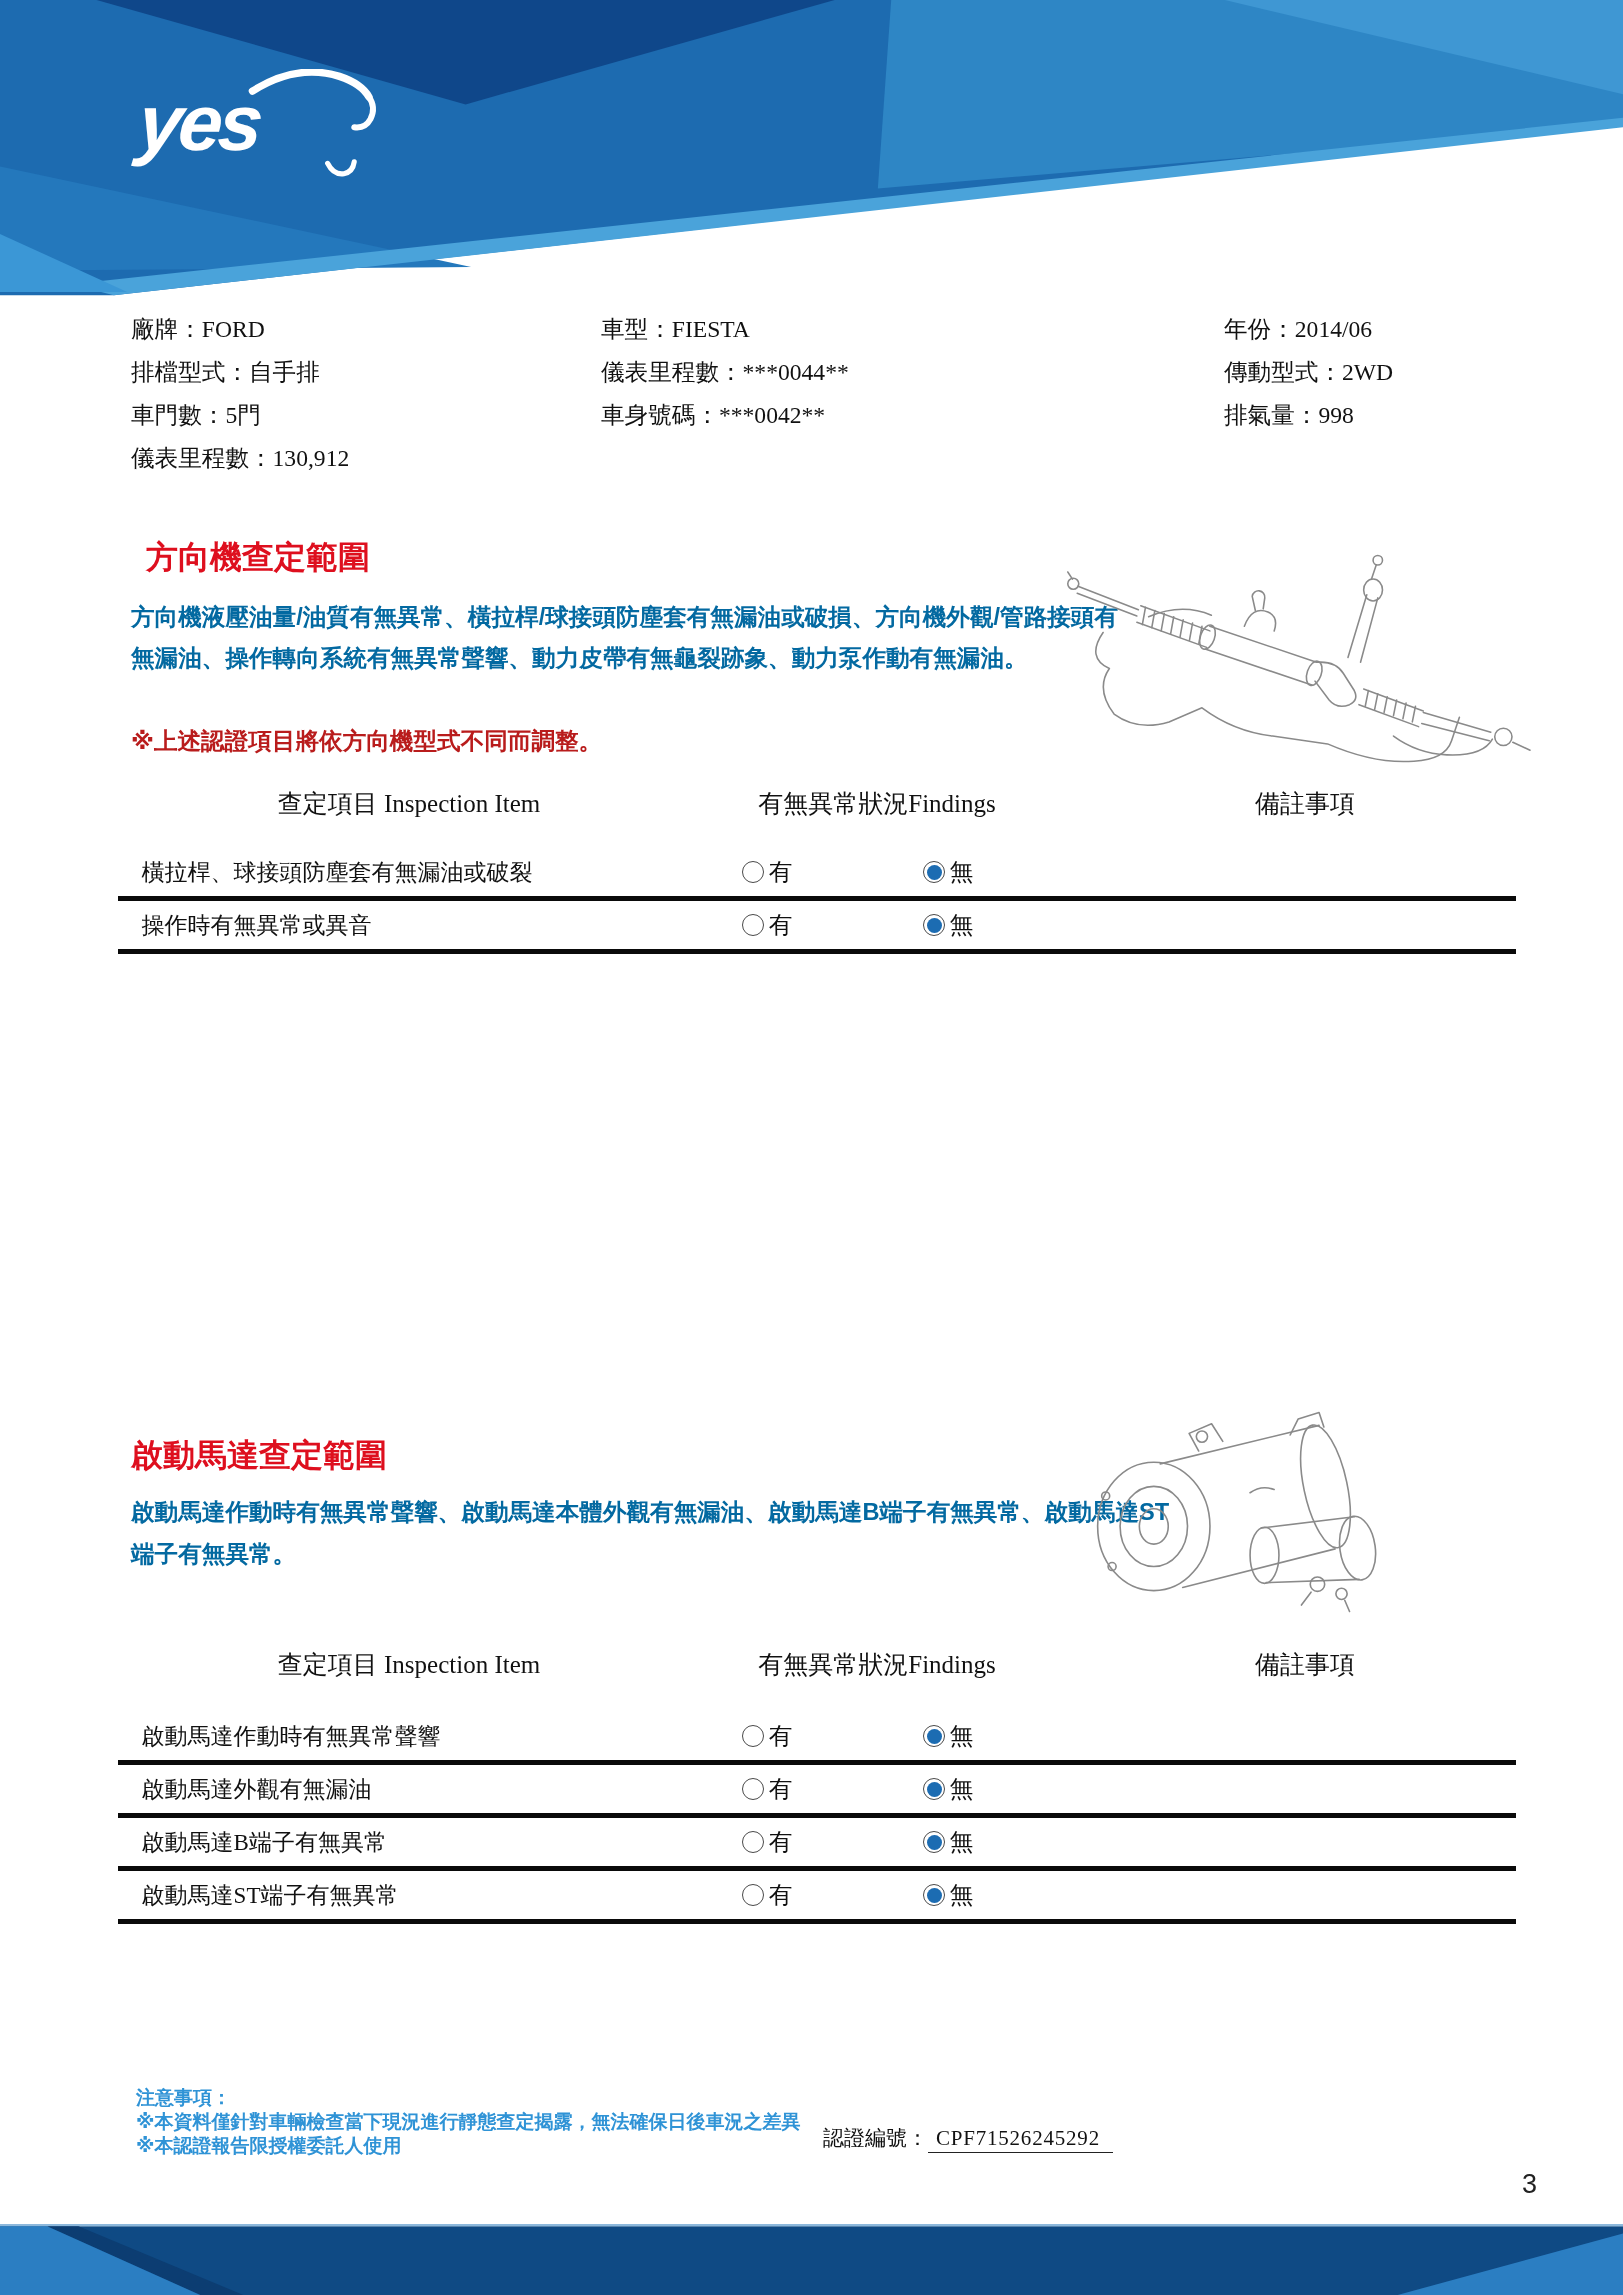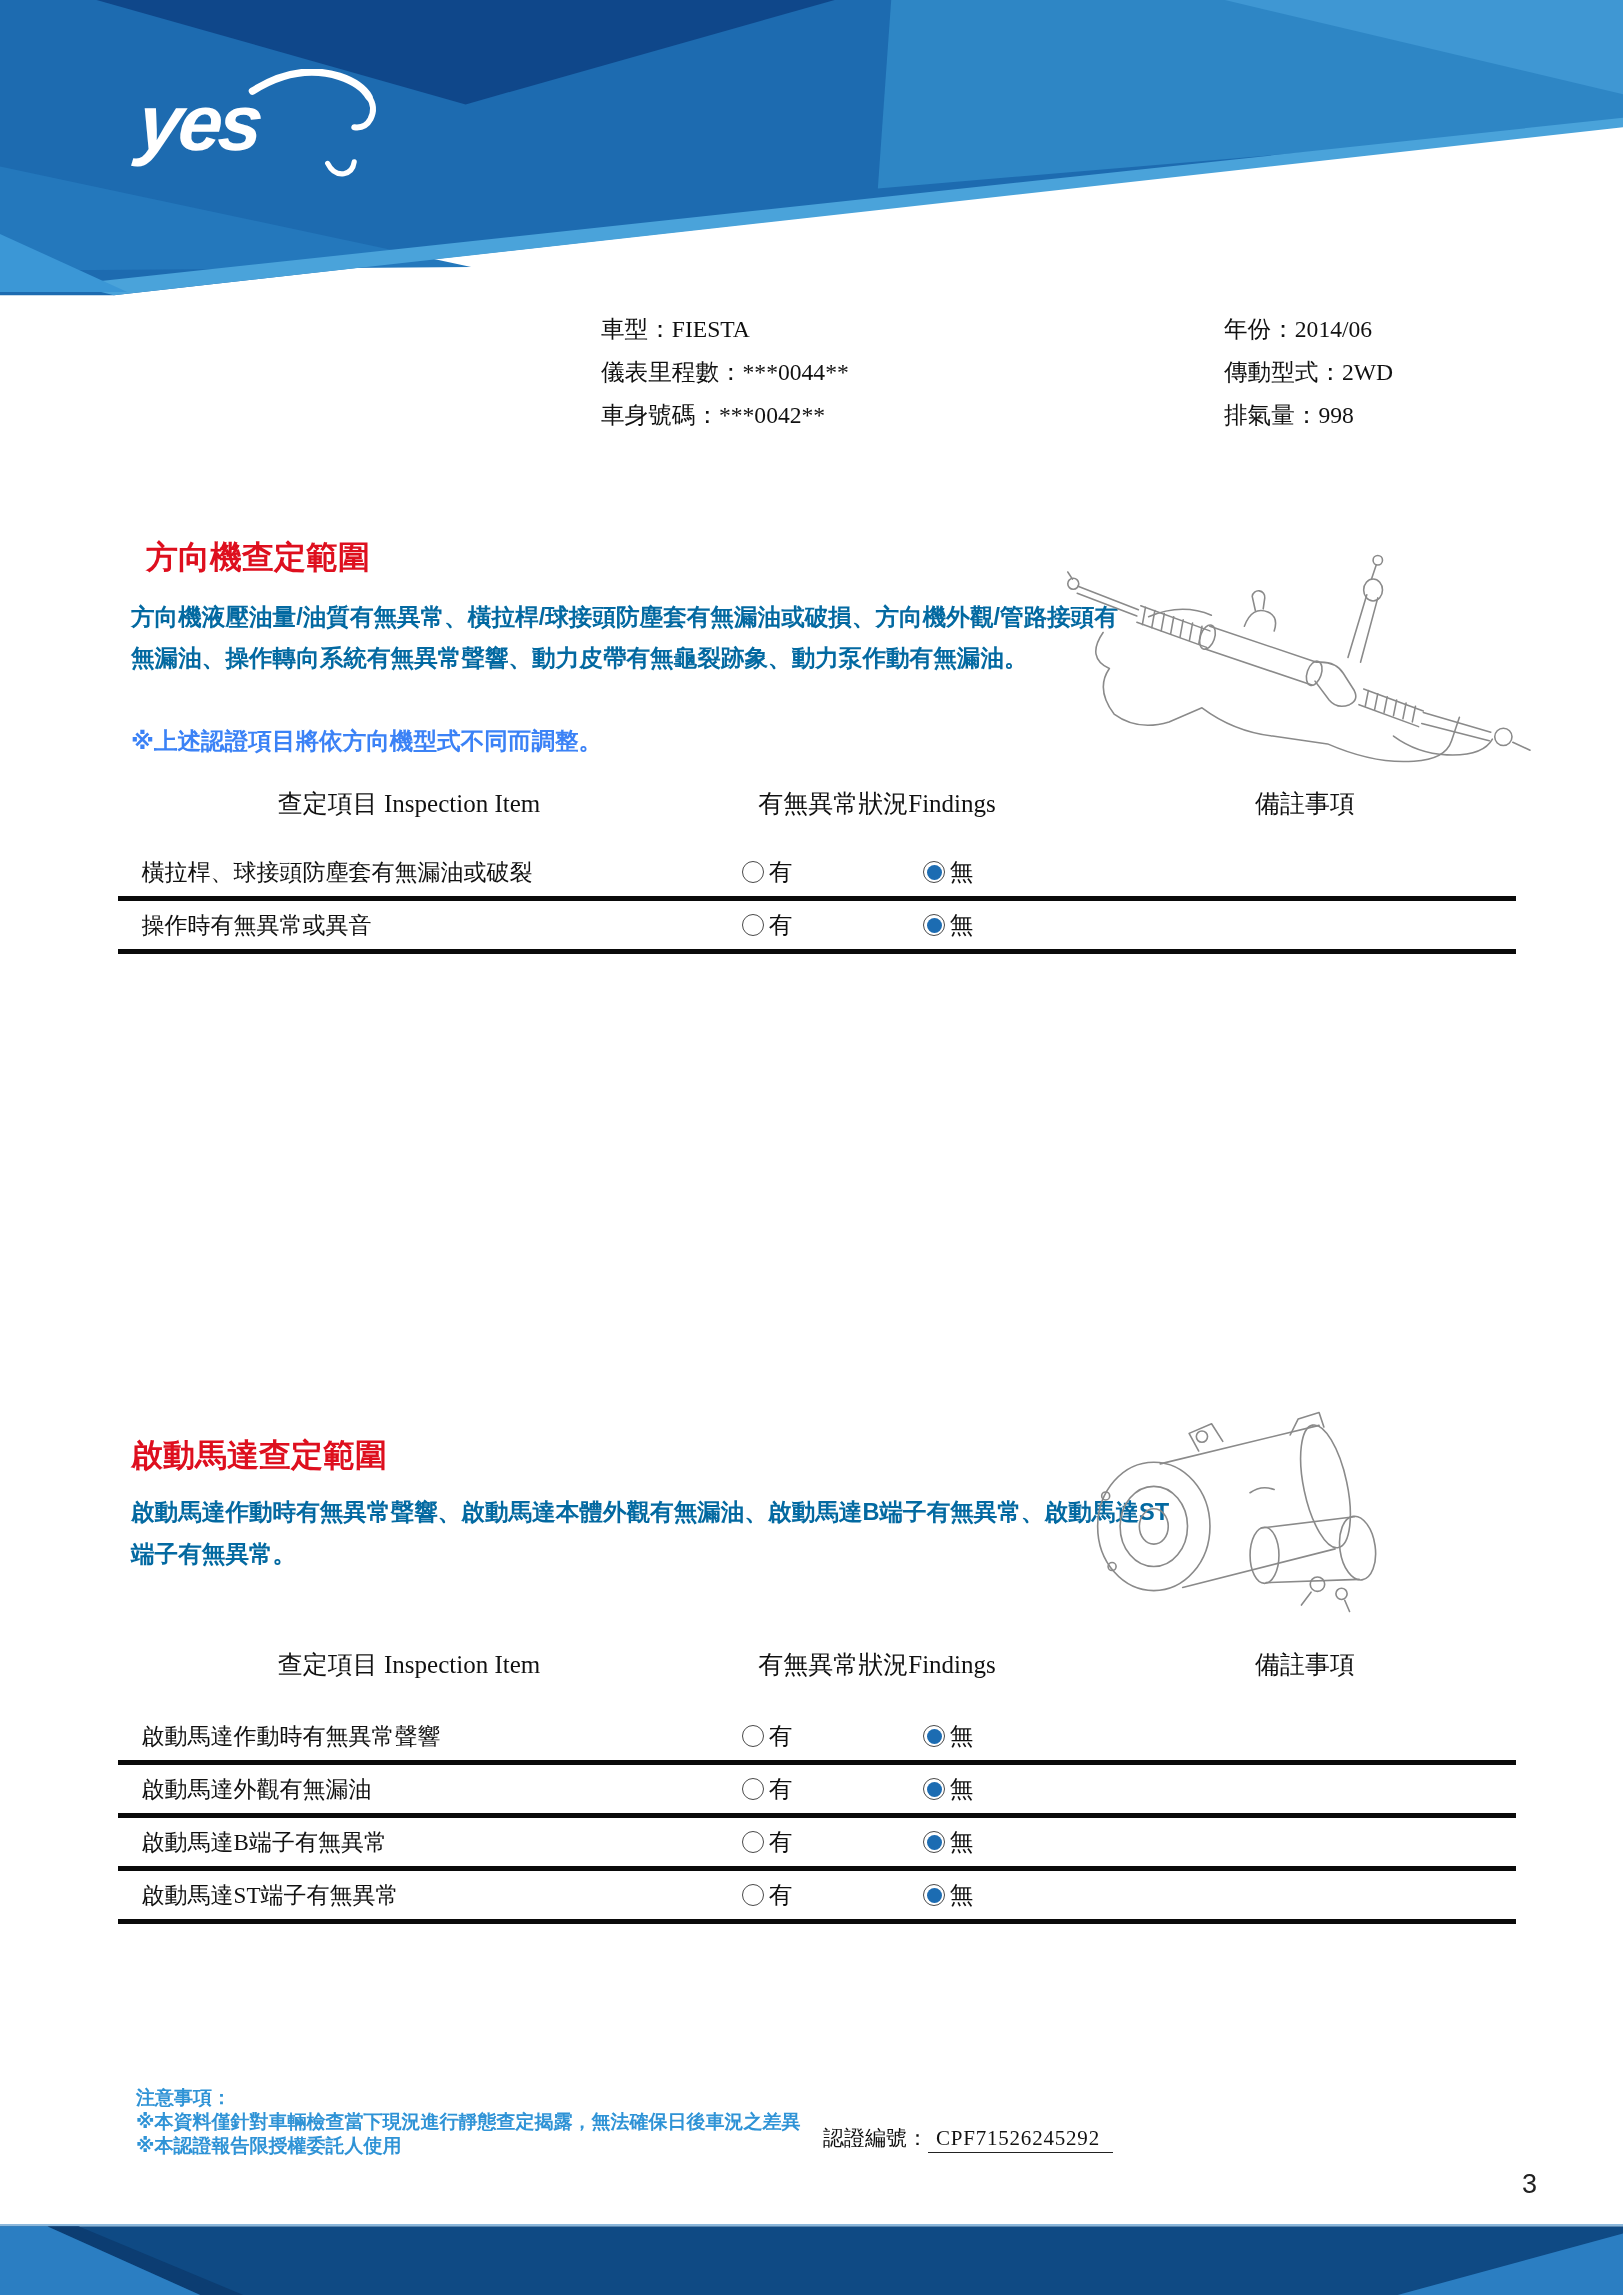--- a/index.html
+++ b/index.html
@@ -21,21 +21,21 @@
   .info-col.c1{left:131px;}
   .info-col.c2{left:601px;}
   .info-col.c3{left:1224px;}
 
   
   .sec-title{position:absolute;left:131px;font-family:"Liberation Sans","DejaVu Sans",sans-serif;
              font-weight:bold;font-size:32px;line-height:39px;color:#de0f1e;white-space:nowrap;}
   .sec-desc{position:absolute;left:131px;font-family:"Liberation Sans","DejaVu Sans",sans-serif;
             font-weight:bold;font-size:23.6px;line-height:41px;color:#0369a1;}
   .sec-note{position:absolute;left:131px;font-family:"Liberation Sans","DejaVu Sans",sans-serif;
-            font-weight:bold;font-size:23.6px;line-height:35px;color:#3b82f6;white-space:nowrap;}
+            font-weight:bold;font-size:23.6px;line-height:35px;color:#b91c1c;white-space:nowrap;}
   .illu{position:absolute;}
   .illu svg{display:block;width:100%;height:100%;}
 
   
   .tbl-head{position:absolute;left:118px;width:1398px;height:36px;font-size:25px;}
   .tbl-head .col{position:absolute;transform:translateX(-50%);white-space:nowrap;}
   .tbl-head .col.c1{left:291px;}
   .tbl-head .col.c2{left:759px;}
   .tbl-head .col.c3{left:1187px;}
   .tbl{position:absolute;left:118px;width:1398px;}
@@ -77,20 +77,26 @@
 
   <div class="logo-wrap">
     <span class="logo-text">yes</span>
     <svg class="logo-swoosh" viewBox="0 0 330 160">
       <path d="M150,30 Q210,-8 268,10 Q298,20 308,38" stroke="#ffffff" stroke-width="10" fill="none" stroke-linecap="round"></path>
       <path d="M308,38 q10,14 2,30 q-7,13 -22,11" stroke="#ffffff" stroke-width="8" fill="none" stroke-linecap="round"></path>
       <path d="M252,128 q8,16 22,14 q12,-2 14,-16" stroke="#ffffff" stroke-width="7" fill="none" stroke-linecap="round"></path>
     </svg>
   </div>
 
+  <div class="info-col c1">
+    <div><span>廠牌：</span><span>FORD</span></div>
+    <div><span>排檔型式：</span><span>自手排</span></div>
+    <div><span>車門數：</span><span>5門</span></div>
+    <div><span>儀表里程數：</span><span>130,912</span></div>
+  </div>
   <div class="info-col c2">
     <div><span>車型：</span><span>FIESTA</span></div>
     <div><span>儀表里程數：</span><span>***0044**</span></div>
     <div><span>車身號碼：</span><span>***0042**</span></div>
   </div>
   <div class="info-col c3">
     <div><span>年份：</span><span>2014/06</span></div>
     <div><span>傳動型式：</span><span>2WD</span></div>
     <div><span>排氣量：</span><span>998</span></div>
   </div>

